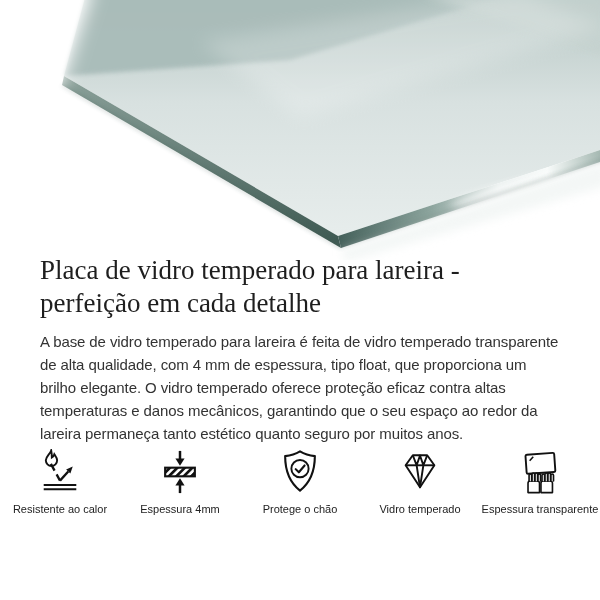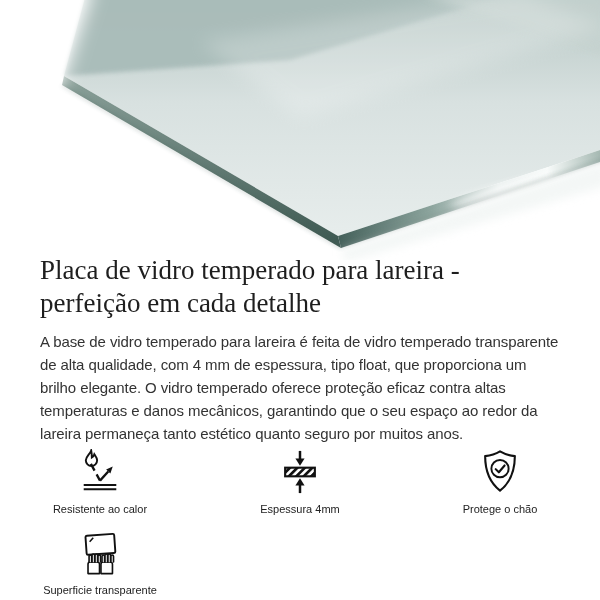--- a/index.html
+++ b/index.html
@@ -29,21 +29,21 @@
     max-width: 524px;
     font-size: 15px;
     line-height: 23px;
     letter-spacing: -0.1px;
     color: #333333;
   }
 
   .features {
     margin-top: 4px;
     display: grid;
-    grid-template-columns: repeat(3, 1fr);
+    grid-template-columns: repeat(5, 1fr);
     row-gap: 14px;
     width: 600px;
   }
   .feature { display: flex; flex-direction: column; align-items: center; }
   .icon-box { width: 46px; height: 46px; display: flex; align-items: center; justify-content: center; }
   .feature-label { margin-top: 8px; font-size: 11px; line-height: 13px; color: #222222; }
 </style>
 </head>
 <body>
 
@@ -148,20 +148,33 @@
         <div class="icon-box">
           <svg viewBox="0 0 48 48" width="46" height="46">
             <path d="M24,2.5 C28.5,5.2 33.6,6.8 39.5,7.4 C39.5,21.5 34.8,35 24,43.5 C13.2,35 8.5,21.5 8.5,7.4 C14.4,6.8 19.5,5.2 24,2.5 Z" fill="none" stroke="#111" stroke-width="2.2" stroke-linejoin="round"></path>
             <circle cx="24" cy="20.5" r="9" fill="none" stroke="#111" stroke-width="2"></circle>
             <path d="M19.5,21 L22.8,24.3 L28.8,17.2" fill="none" stroke="#111" stroke-width="2.2" stroke-linecap="round" stroke-linejoin="round"></path>
           </svg>
         </div>
         <div class="feature-label">Protege o chão</div>
       </div>
 
+      <div class="feature">
+        <div class="icon-box">
+          <svg viewBox="0 0 48 48" width="46" height="46">
+            <g fill="none" stroke="#111" stroke-width="2" stroke-linejoin="round">
+              <path d="M9,17 L16.5,6.5 H31.5 L39,17 L24,40 Z"></path>
+              <path d="M9,17 H39"></path>
+              <path d="M16.5,6.5 L20.5,17 L24,6.8 L27.5,17 L31.5,6.5"></path>
+              <path d="M20.5,17 L24,40 L27.5,17"></path>
+            </g>
+          </svg>
+        </div>
+        <div class="feature-label">Vidro temperado</div>
+      </div>
 
 
       <div class="feature">
         <div class="icon-box">
           <svg viewBox="0 0 48 48" width="46" height="46">
             <g transform="rotate(-4 24 16)">
               <rect x="9.5" y="5" width="30" height="20" rx="1.5" fill="#ffffff" stroke="#111" stroke-width="2"></rect>
               <path d="M13.5,11.5 L17.5,7.5" stroke="#111" stroke-width="1.6" fill="none"></path>
             </g>
             <g fill="#ffffff" stroke="#111" stroke-width="1.7" stroke-linecap="round" stroke-linejoin="round">
@@ -173,18 +186,18 @@
             </g>
             <g fill="#ffffff" stroke="#111" stroke-width="1.7" stroke-linecap="round" stroke-linejoin="round" transform="translate(13.5 0)">
               <path d="M11.5,45.5 V35.8 a2.4,2.4 0 0 1 2.4,-2.4 h7.2 a2.4,2.4 0 0 1 2.4,2.4 V45.5 Z"></path>
               <path d="M12.6,33.4 v-6 a1.35,1.35 0 0 1 2.7,0 v6"></path>
               <path d="M15.7,33.4 v-7 a1.35,1.35 0 0 1 2.7,0 v7"></path>
               <path d="M18.8,33.4 v-7 a1.35,1.35 0 0 1 2.7,0 v7"></path>
               <path d="M21.9,33.4 v-6 a1.35,1.35 0 0 1 2.7,0 v6"></path>
             </g>
           </svg>
         </div>
-        <div class="feature-label">Superficie transparente</div>
+        <div class="feature-label">Espessura transparente</div>
       </div>
 
     </div>
   </div>
 </div>
 
 </body></html>

